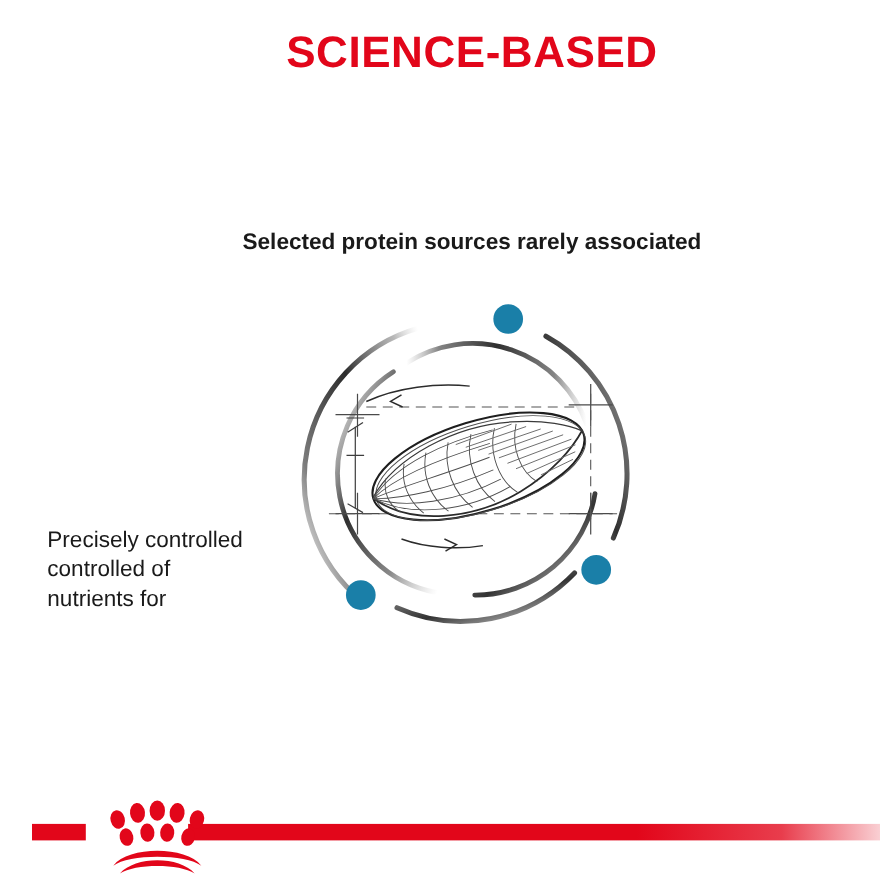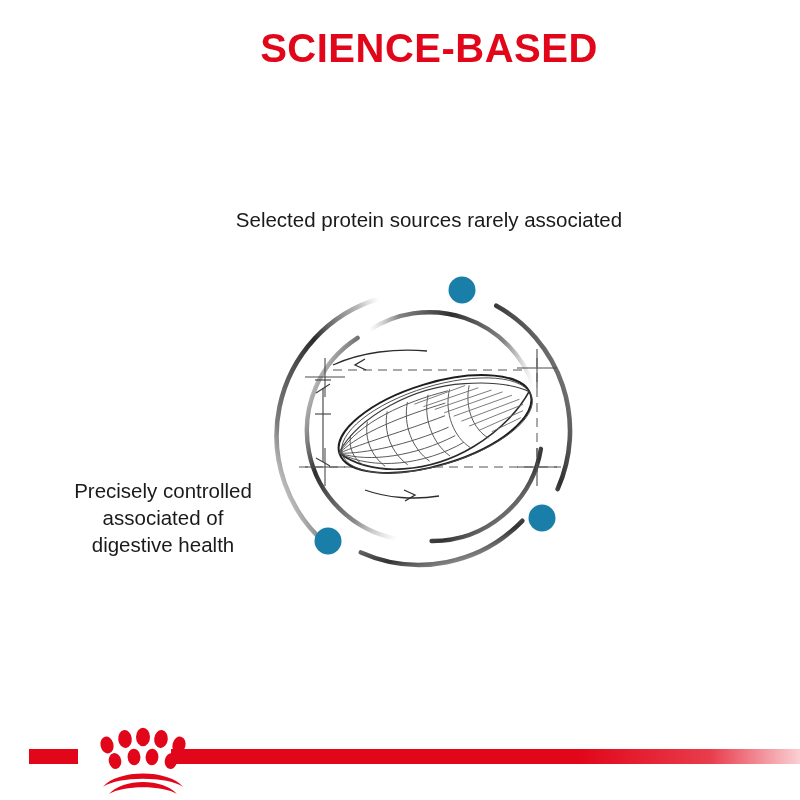--- a/index.html
+++ b/index.html
@@ -42,26 +42,26 @@
     line-height: 27px;
     font-weight: 400;
   }
   .callout .line { display: block; white-space: nowrap; }
 
   #callout-top {
     left: 150px;
     top: 206px;
     width: 500px;
     text-align: center;
+    font-weight: bold;
   }
   #callout-left {
     left: 14px;
     top: 477px;
     width: 240px;
-    text-align: center;
   }
   #callout-right {
     left: 528px;
     top: 513px;
     width: 232px;
     text-align: center;
   }
 
   
   #graphic {
@@ -91,22 +91,22 @@
   <div class="headline">
     <span class="line">SCIENCE-BASED</span>
   </div>
 
   <div class="callout" id="callout-top">
     <span class="line">Selected protein sources rarely associated</span>
   </div>
 
   <div class="callout" id="callout-left">
     <span class="line">Precisely controlled</span>
-    <span class="line">associated of</span>
-    <span class="line">digestive health</span>
+    <span class="line">controlled of</span>
+    <span class="line">nutrients for</span>
   </div>
 
 
   <div id="graphic">
     <svg width="330" height="340" viewBox="0 0 330 340" xmlns="http://www.w3.org/2000/svg">
       <defs>
 
         <linearGradient id="gradA" x1="0%" y1="0%" x2="100%" y2="0%">
           <stop offset="0%" stop-color="#9a9a9a" stop-opacity="0"></stop>
           <stop offset="18%" stop-color="#6e6e6e" stop-opacity="0.85"></stop>

